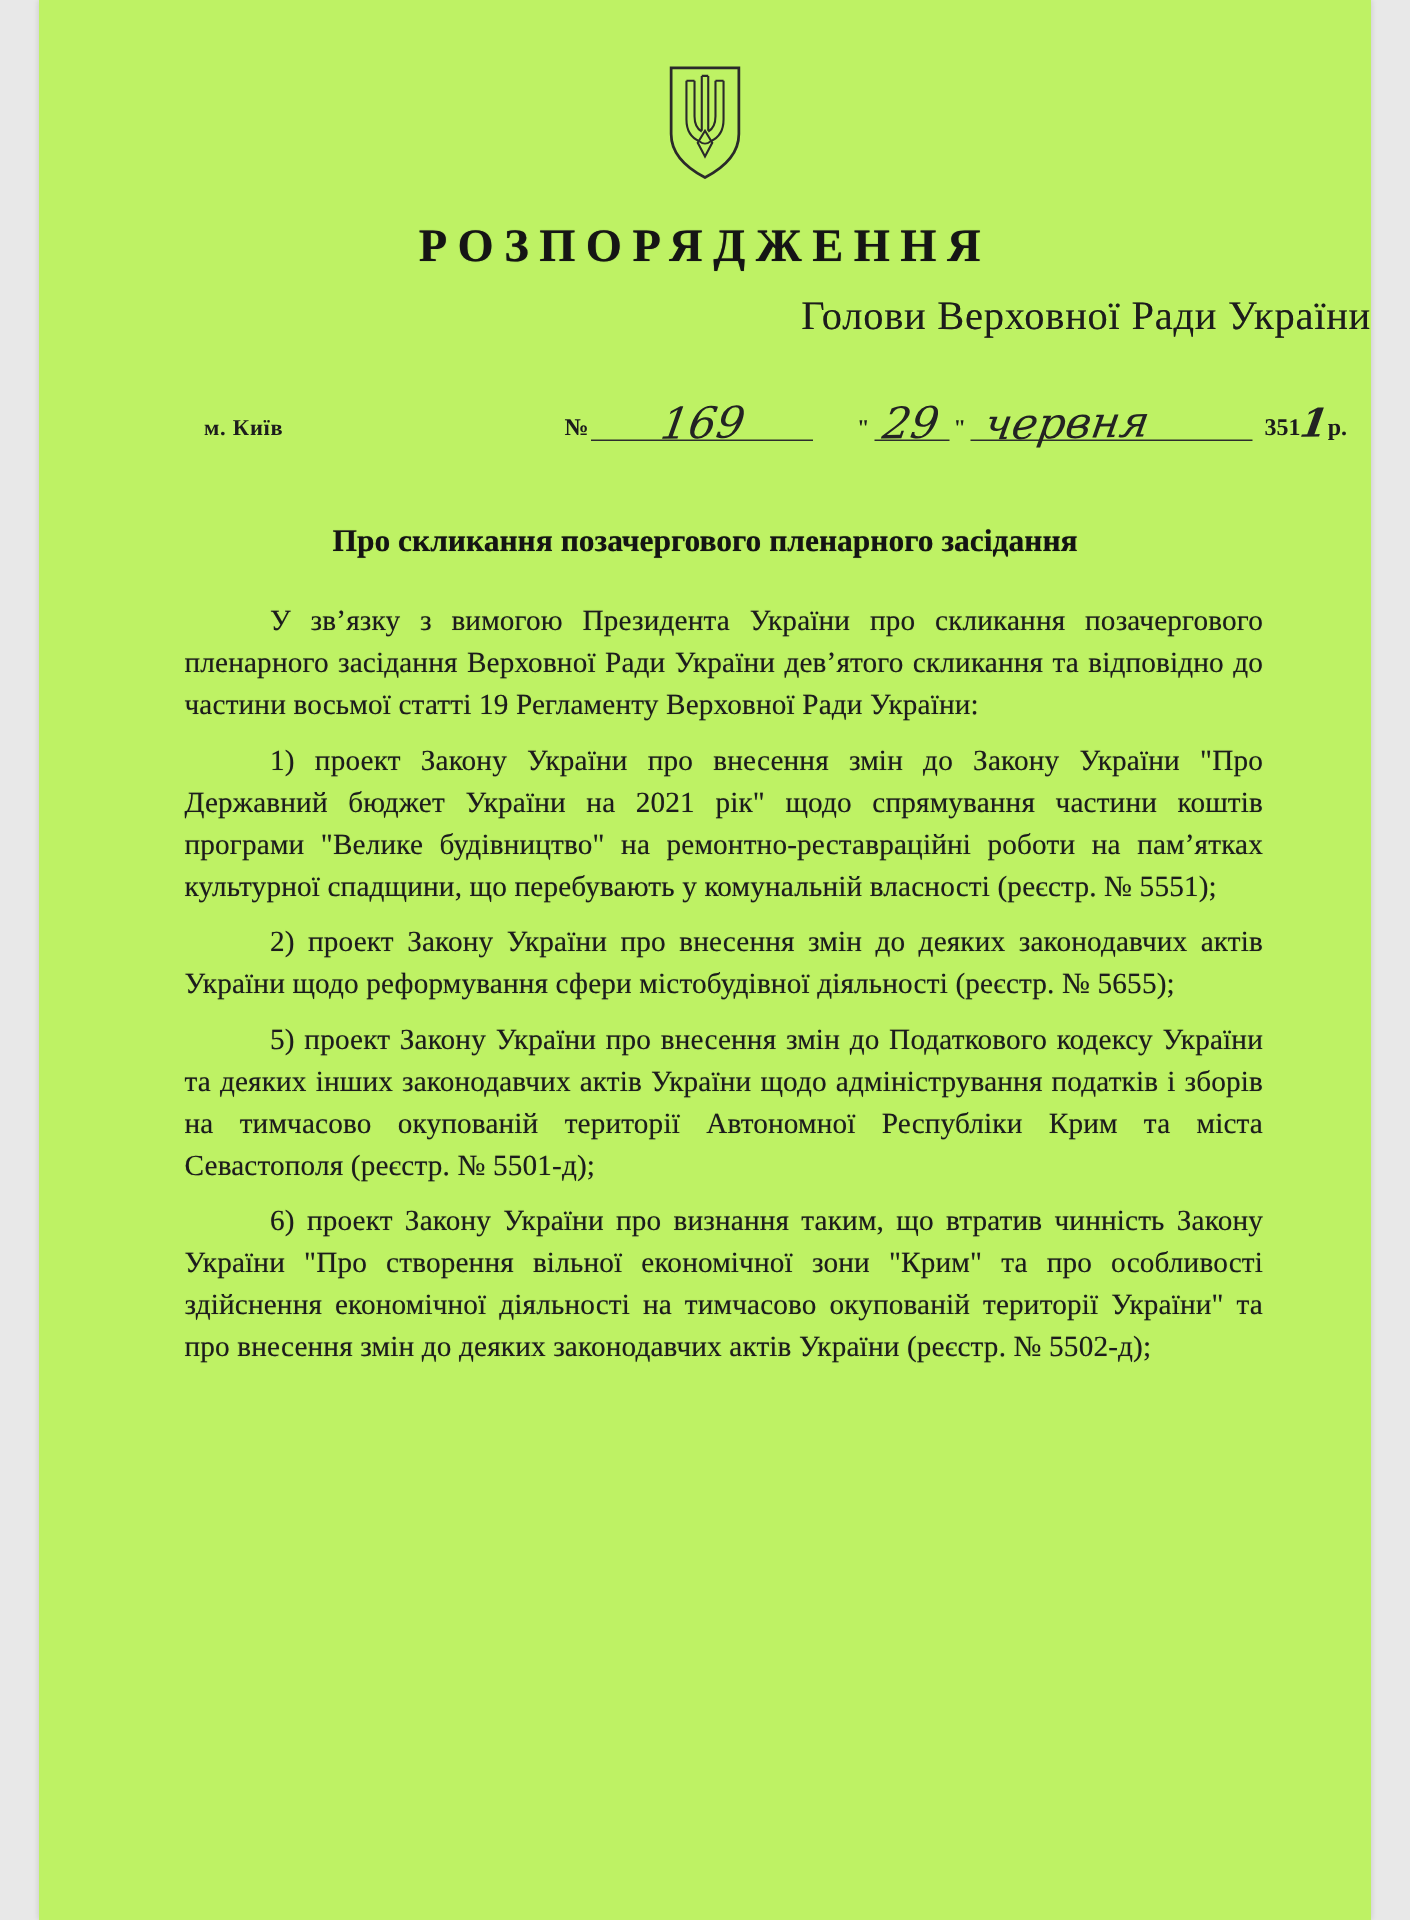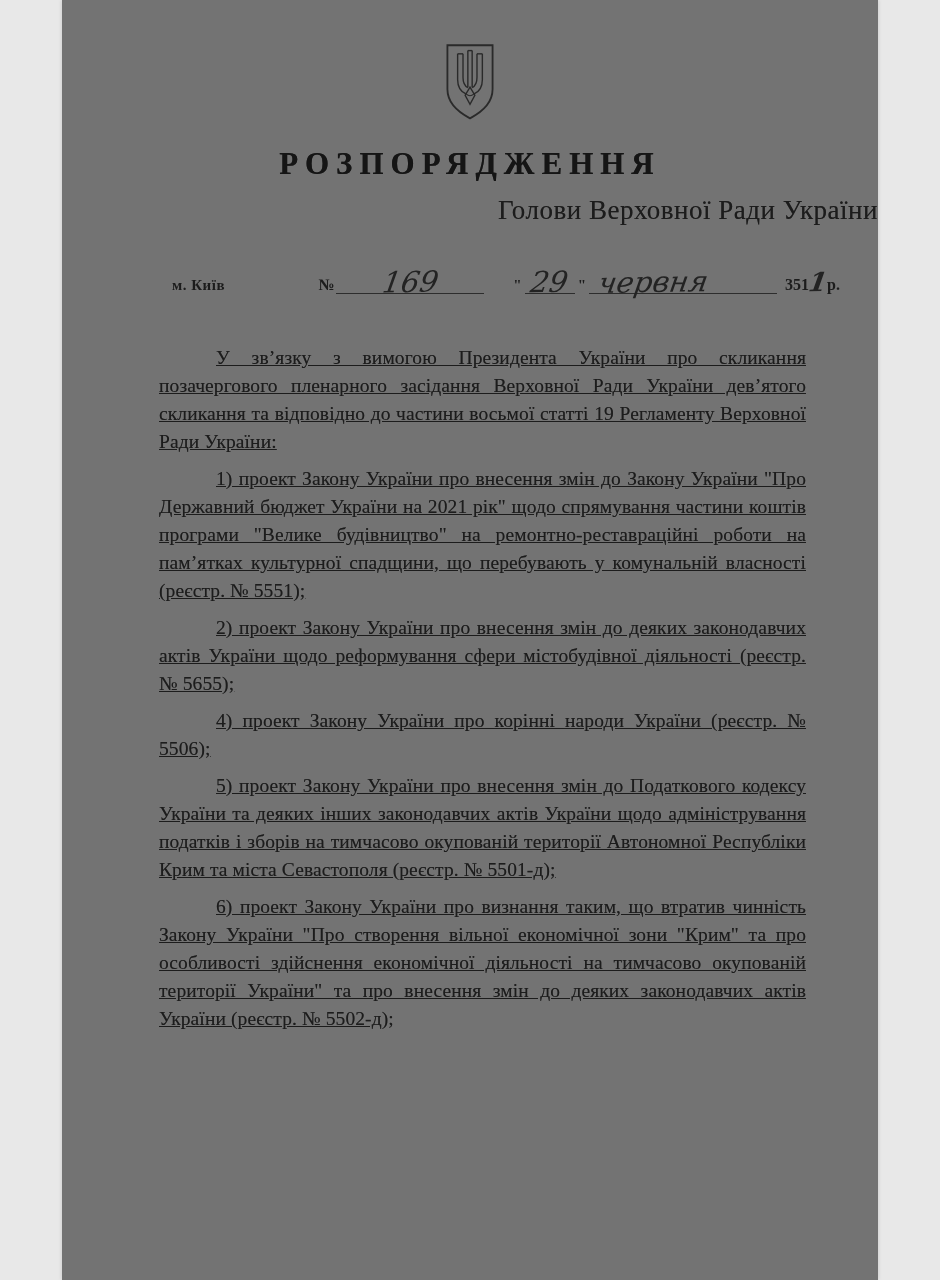--- a/index.html
+++ b/index.html
@@ -1,36 +1,36 @@
 <!DOCTYPE html>
 <html><head>
 <meta charset="utf-8">
 <style>
   * { margin:0; padding:0; box-sizing:border-box; }
   html,body { background:#e8e8e8; }
   .page {
-    width:816px; height:1280px; margin:0 auto; background:#737373;
+    width:888px; height:1280px; margin:0 auto; background:#bef264;
     font-family:"Liberation Serif", serif; color:#1c1c1c;
     overflow:hidden; position:relative;
     box-shadow:0 0 4px rgba(0,0,0,.15);
   }
   .emblem { display:block; margin:42px auto 0; width:54px; height:86px; }
   .emblem path { fill:none; stroke:#2a2a2a; }
   .doc-title {
     text-align:center; font-weight:bold; font-size:31px;
     letter-spacing:7px; margin-top:18px; color:#151515;
     text-shadow:0 0 .6px rgba(0,0,0,.6);
   }
   .doc-subtitle {
     text-align:right; font-size:27px; margin-top:13px; letter-spacing:.5px;
     text-shadow:0 0 .4px rgba(0,0,0,.45);
   }
   .meta {
     display:flex; align-items:baseline;
-    padding:0 38px 0 110px; margin-top:44px;
+    padding:0 16px 0 110px; margin-top:44px;
   }
   .city { font-weight:bold; font-size:15px; letter-spacing:.5px; }
   .meta-right { margin-left:auto; display:flex; align-items:baseline; white-space:nowrap; }
   .no-label { font-size:16px; font-weight:bold; margin-right:2px; }
   .blank {
     display:inline-block; border-bottom:1.6px solid #2d2d2d;
     text-align:center; height:24px; vertical-align:baseline;
   }
   .blank-num { width:148px; }
   .blank-day { width:50px; }
@@ -40,21 +40,21 @@
     font-size:29px; display:inline-block; transform:skewX(-10deg) rotate(-1deg);
     color:#232323; position:relative; top:2px; line-height:20px;
   }
   .quote { font-size:15px; font-weight:bold; padding:0 3px; }
   .year-group { font-size:16px; font-weight:bold; margin-left:8px; }
   .year-hand { font-size:26px; top:1px; }
   .subject {
     text-align:center; font-weight:bold; font-size:21px; line-height:31px;
     margin-top:50px; color:#141414; text-shadow:0 0 .5px rgba(0,0,0,.6);
   }
-  .body { padding:0 72px 0 97px; margin-top:9px;text-decoration:underline; }
+  .body { padding:0 72px 0 97px; margin-top:25px; }
   .body p {
     font-size:19.5px; line-height:28px; text-align:justify;
     text-indent:57px; margin-bottom:9px; letter-spacing:.1px;
     text-shadow:0 0 .5px rgba(25,25,25,.5);
   }
 </style>
 </head>
 <body>
 
 <div class="page">
@@ -87,24 +87,24 @@
       <span style="width:26px; display:inline-block;"></span>
       <span class="quote">"</span>
         <span class="blank blank-day"><span class="hand">29</span></span>
         <span class="quote">"</span>
       <span class="blank blank-month"><span class="hand">червня</span></span>
       <span class="year-group"><span>351</span><span class="hand year-hand">1</span><span>р.</span></span>
     </span>
   </div>
 
   <div class="subject">
+    <div>Про скликання позачергового пленарного засідання</div>
   </div>
 
   <div class="body">
     <p>У зв’язку з вимогою Президента України про скликання позачергового пленарного засідання Верховної Ради України дев’ятого скликання та відповідно до частини восьмої статті 19 Регламенту Верховної Ради України:</p>
     <p>1) проект Закону України про внесення змін до Закону України "Про Державний бюджет України на 2021 рік" щодо спрямування частини коштів програми "Велике будівництво" на ремонтно-реставраційні роботи на пам’ятках культурної спадщини, що перебувають у комунальній власності (реєстр. № 5551);</p>
     <p>2) проект Закону України про внесення змін до деяких законодавчих актів України щодо реформування сфери містобудівної діяльності (реєстр. № 5655);</p>
-    <p>4) проект Закону України про корінні народи України (реєстр. № 5506);</p>
     <p>5) проект Закону України про внесення змін до Податкового кодексу України та деяких інших законодавчих актів України щодо адміністрування податків і зборів на тимчасово окупованій території Автономної Республіки Крим та міста Севастополя (реєстр. № 5501-д);</p>
     <p>6) проект Закону України про визнання таким, що втратив чинність Закону України "Про створення вільної економічної зони "Крим" та про особливості здійснення економічної діяльності на тимчасово окупованій території України" та про внесення змін до деяких законодавчих актів України (реєстр. № 5502-д);</p>
   </div>
 
 </div>
 
 </body></html>

